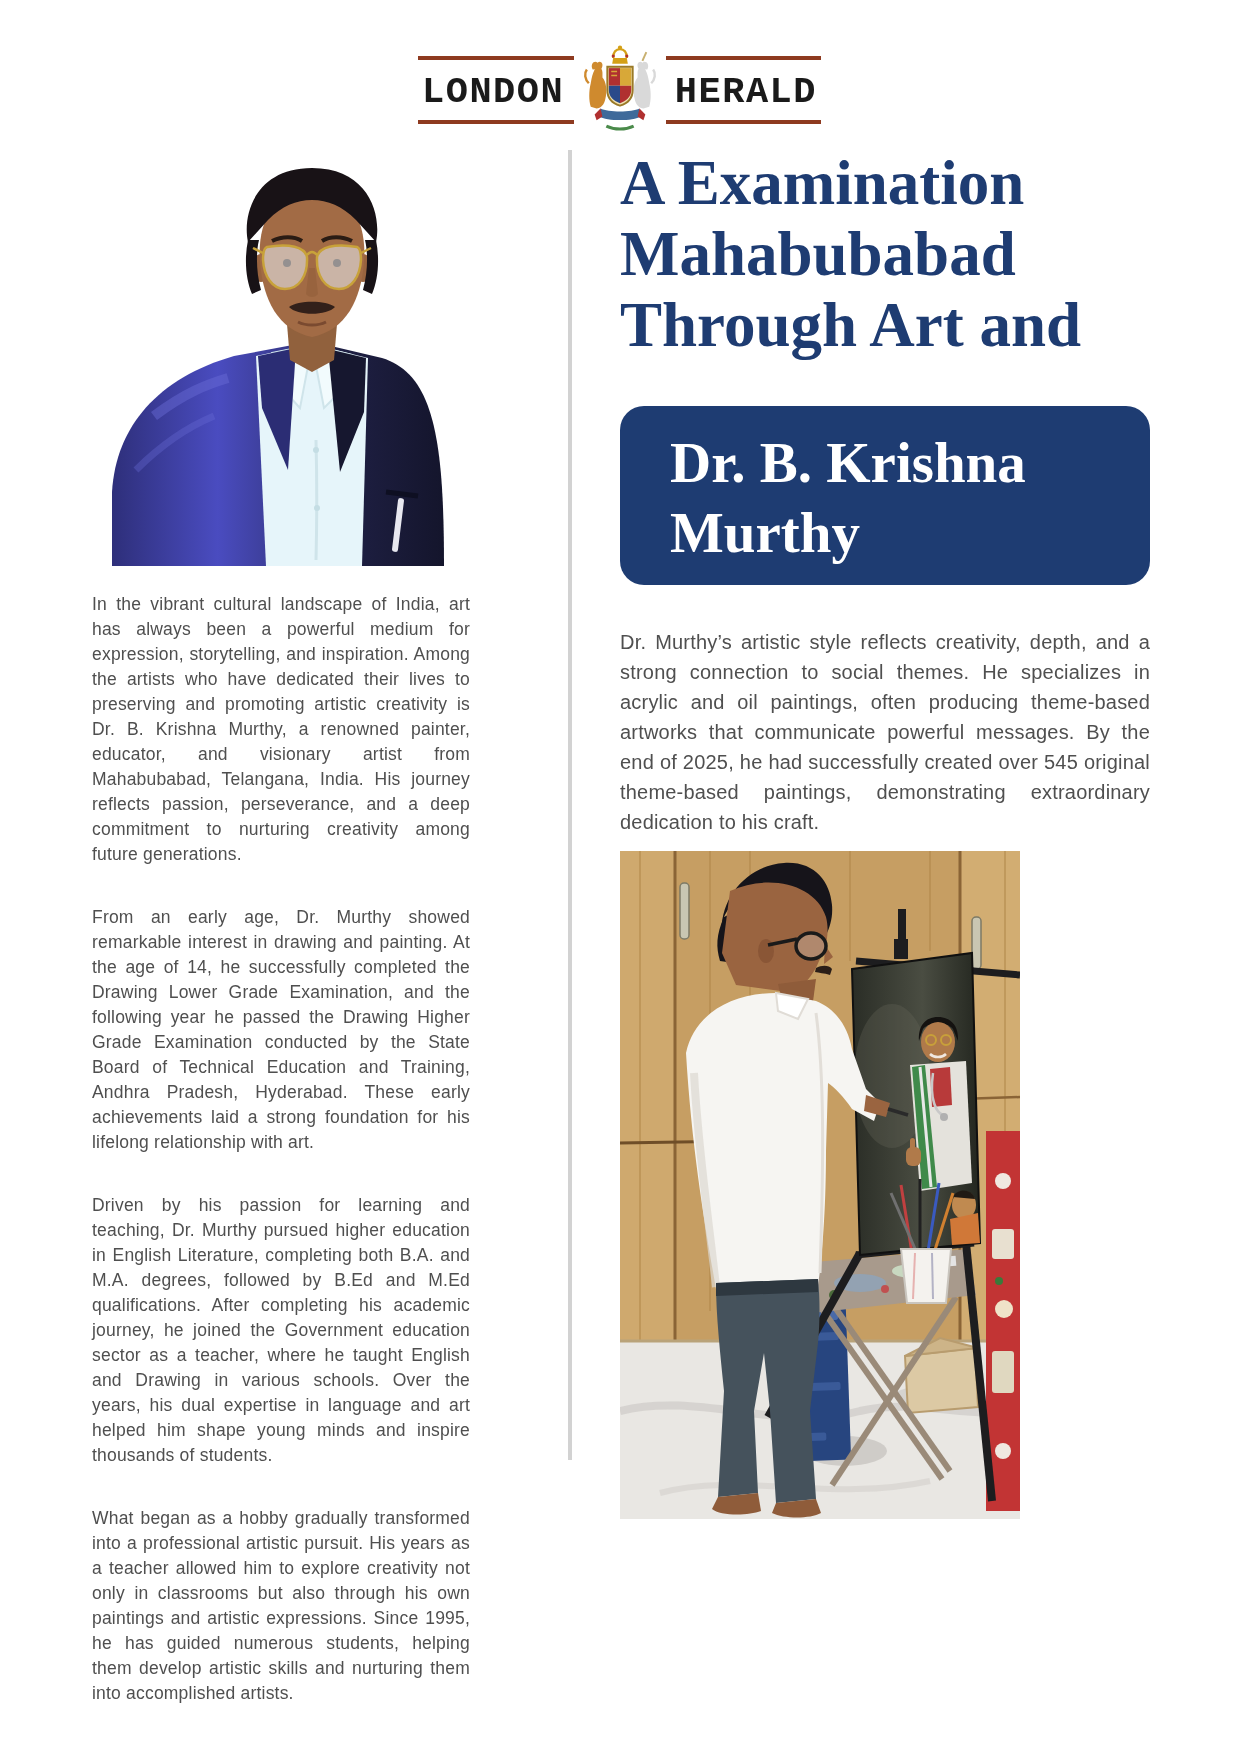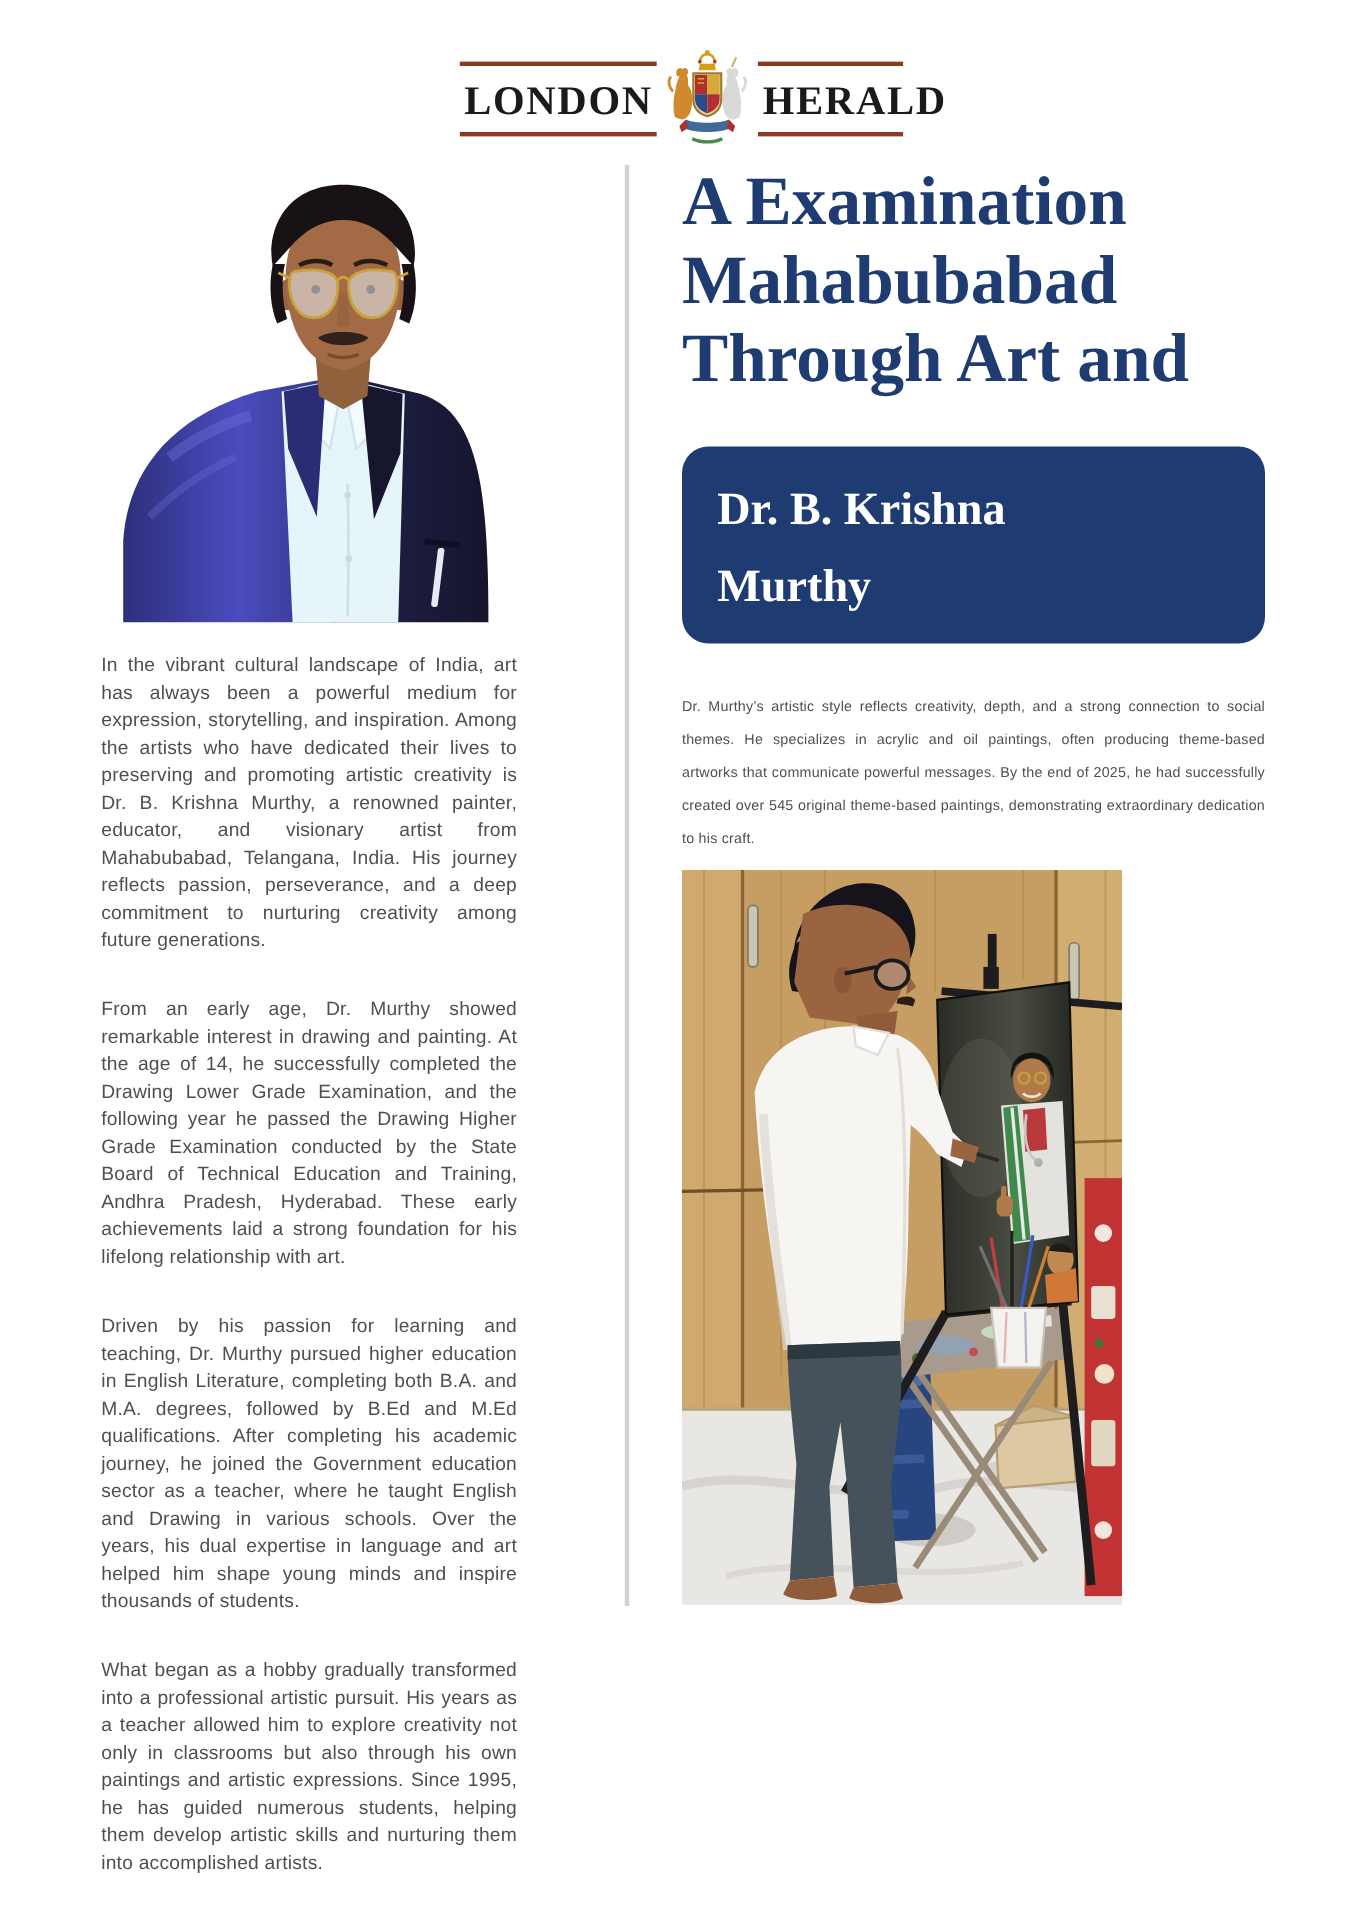--- a/index.html
+++ b/index.html
@@ -12,21 +12,21 @@
     font-family:"Liberation Sans",sans-serif;
   }
 
   
   .masthead{position:absolute;left:418px;top:45px;width:403px;height:95px;}
   .rule{position:absolute;left:0;right:0;height:4px;background:var(--rule,#8e3a20);}
   .rule-top{top:11px;}
   .rule-bottom{top:75px;}
   .mast-row{position:relative;display:flex;justify-content:space-between;align-items:center;height:100%;}
   .mast-title{
-    font-family:Liberation Serif, serif;font-weight:700;
+    font-family:Liberation Mono, monospace;font-weight:700;
     font-size:37px;letter-spacing:1.5px;color:var(--masthead_text,#1a1a1a);
     background:#ffffff;padding:0 4px;z-index:1;line-height:1;
   }
   .crest{background:#ffffff;padding:0 7px;z-index:2;line-height:0;}
 
   
   .divider{position:absolute;left:568px;top:150px;width:4px;height:1310px;background:var(--divider,#d2d2d2);}
 
   .col-left{position:absolute;left:92px;top:140px;width:378px;}
   .col-left figure{margin:0 0 0 2px;line-height:0;}
@@ -40,28 +40,28 @@
   .col-right{position:absolute;left:620px;top:140px;width:530px;}
   .headline{
     margin:0;padding-top:8px;
     font-family:"Liberation Serif",serif;font-weight:700;
     font-size:63px;line-height:71px;color:var(--accent,#1e3c72);
   }
   .headline span{display:block;white-space:nowrap;}
   .name-box{
     margin-top:45px;width:530px;height:179px;box-sizing:border-box;
     background:var(--accent,#1e3c72);border-radius:24px;
-    padding:22px 20px 0 32px;
+    padding:22px 20px 0 50px;
     font-family:"Liberation Serif",serif;font-weight:700;
-    font-size:42px;line-height:70px;color:#ffffff;
+    font-size:57px;line-height:70px;color:#ffffff;
   }
   .name-box span{display:block;white-space:nowrap;}
   .style-par{
     margin:42px 0 0 0;text-align:justify;
-    font-size:13px;line-height:30px;letter-spacing:0.2px;
+    font-size:20px;line-height:30px;letter-spacing:0.2px;
     color:var(--body_text,#4f4f4f);
   }
   .col-right figure{margin:14px 0 0 0;line-height:0;}
 </style>
 </head>
 <body>
 
 <div class="page">
 
   <header class="masthead">

